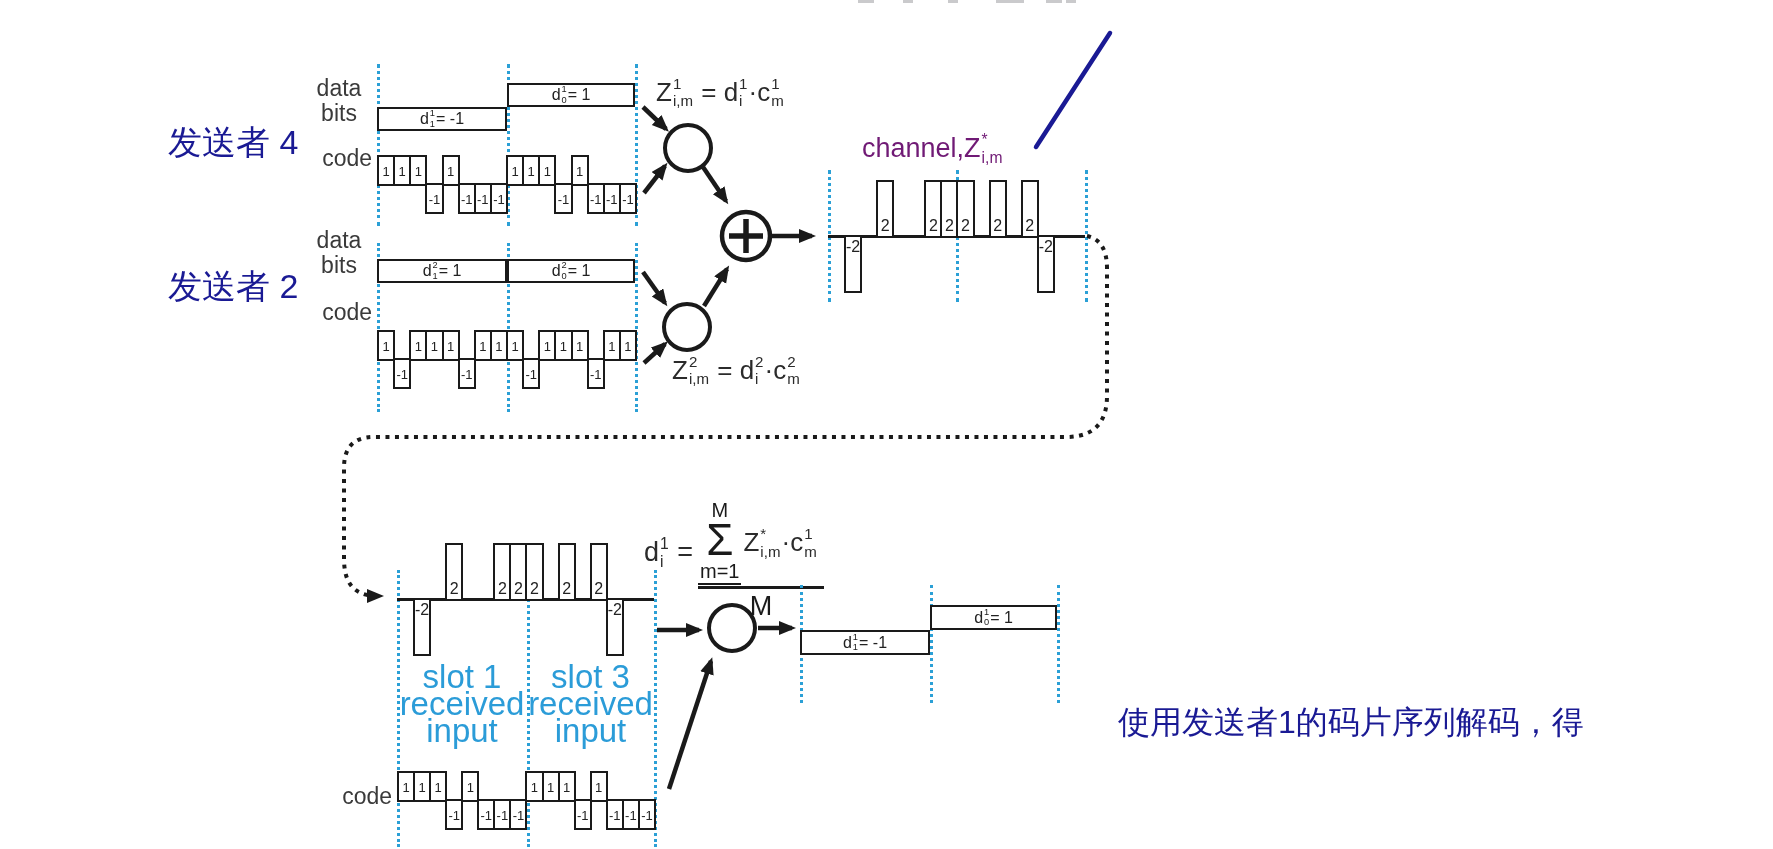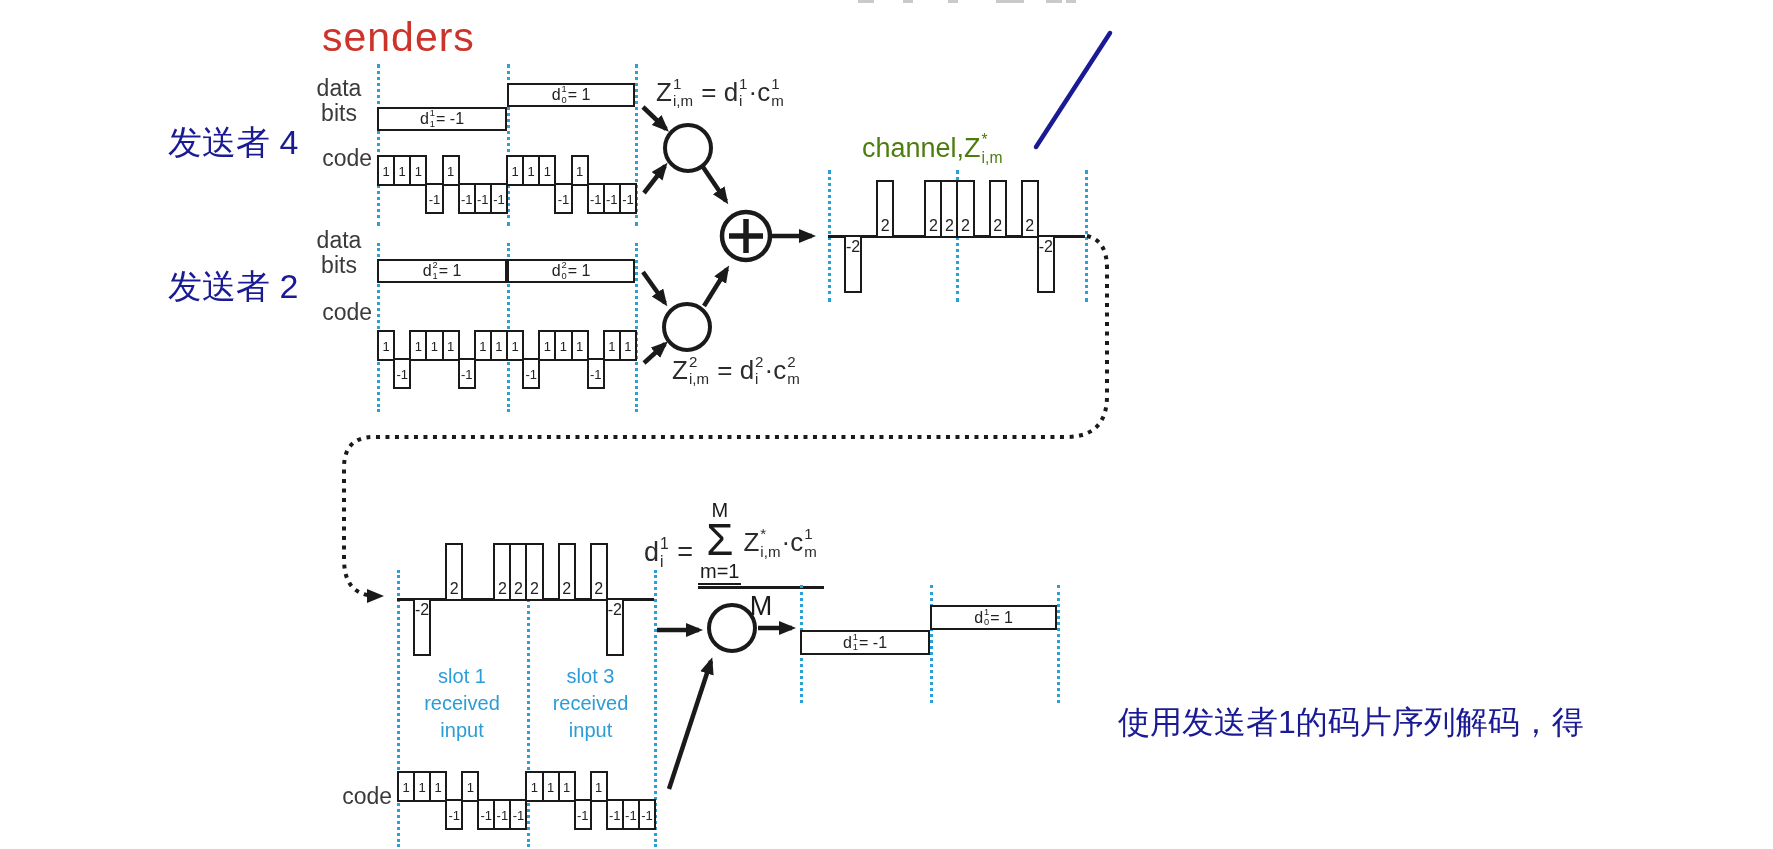--- a/index.html
+++ b/index.html
@@ -6,21 +6,21 @@
   .stage{position:relative;width:1773px;height:849px;background:#ffffff;overflow:hidden;
          font-family:"Liberation Sans","DejaVu Sans",sans-serif;color:#1a1a1a;}
   .abs{position:absolute;}
   
   .red-title{color:#cc342b;font-size:41px;letter-spacing:1px;}
   .navy{color:#1a1a94;}
   .sender-label{font-size:34px;font-weight:500;white-space:pre;}
   .note{font-size:34px;line-height:47px;font-weight:500;white-space:pre;}
   .note2{font-size:32px;line-height:48px;font-weight:500;white-space:pre;}
   .axis-label{color:#3a3a3a;font-size:23px;line-height:25px;text-align:center;}
-  .slot-label{color:#2b9cd8;font-size:20px;line-height:27px;text-align:center;}
+  .slot-label{color:#2b9cd8;font-size:33px;line-height:27px;text-align:center;}
   
   .formula{color:#2b2b2b;font-size:26px;white-space:pre;}
   .f27{font-size:27px;}
   .tok{display:inline-flex;align-items:center;}
   .tok .scripts{display:inline-flex;flex-direction:column;justify-content:space-between;
                 height:2.15em;font-size:.58em;line-height:1;margin:0 1px;}
   
   .frac .num{display:flex;align-items:center;}
   .sum-col{display:flex;flex-direction:column;align-items:center;color:#1a1a1a;}
   .sum-col .sum-upper{font-size:20px;line-height:20px;}
@@ -37,41 +37,40 @@
           display:flex;align-items:center;justify-content:center;z-index:2;font-size:16px;color:#222;}
   .guide{position:absolute;width:0;border-left:3px dotted #2ba0d6;z-index:0;}
   .remnant{position:absolute;top:0;height:3px;background:#b3b3b6;opacity:.7;}
   svg.overlay{position:absolute;left:0;top:0;z-index:3;pointer-events:none;}
 </style>
 </head>
 <body>
 
 <div class="stage" id="stage">
 
-  <div class="abs red-title" style="left:322px;top:14px;">senders</div>
   <div class="abs navy sender-label" style="left:168px;top:120px;">发送者 4</div>
   <div class="abs navy sender-label" style="left:168px;top:264px;">发送者 2</div>
 
   <div class="abs axis-label" style="left:306px;top:76px;width:66px;">
     <div>data</div>
     <div>bits</div>
   </div>
   <div class="abs axis-label" style="left:316px;top:146px;width:56px;text-align:right;">code</div>
 
   <div class="abs axis-label" style="left:306px;top:228px;width:66px;">
     <div>data</div>
     <div>bits</div>
   </div>
   <div class="abs axis-label" style="left:316px;top:300px;width:56px;text-align:right;">code</div>
 
   <div class="abs axis-label" style="left:330px;top:784px;width:62px;text-align:right;">code</div>
 
   <div class="abs formula" style="left:656px;top:76px;"><span class="tok"><span>Z</span><span class="scripts"><span>1</span><span>i,m</span></span></span><span> = </span><span class="tok"><span>d</span><span class="scripts"><span>1</span><span>i</span></span></span><span>·</span><span class="tok"><span>c</span><span class="scripts"><span>1</span><span>m</span></span></span></div>
   <div class="abs formula" style="left:672px;top:354px;"><span class="tok"><span>Z</span><span class="scripts"><span>2</span><span>i,m</span></span></span><span> = </span><span class="tok"><span>d</span><span class="scripts"><span>2</span><span>i</span></span></span><span>·</span><span class="tok"><span>c</span><span class="scripts"><span>2</span><span>m</span></span></span></div>
-  <div class="abs formula f27" style="left:862px;top:132px;color:#4d7c0f;"><span class="tok"><span>channel,Z</span><span class="scripts"><span>*</span><span>i,m</span></span></span></div>
+  <div class="abs formula f27" style="left:862px;top:132px;color:#701a75;"><span class="tok"><span>channel,Z</span><span class="scripts"><span>*</span><span>i,m</span></span></span></div>
 
   <div class="abs formula f27" style="left:644px;top:536px;"><span class="tok"><span>d</span><span class="scripts"><span>1</span><span>i</span></span></span><span> =</span></div>
   <div class="abs frac" style="left:698px;top:500px;width:126px;">
     <div class="num">
       <div class="sum-col">
         <span class="sum-upper">M</span>
         <span class="sigma">Σ</span>
         <span class="sum-lower">m=1</span>
       </div>
       <div class="formula" style="margin-left:2px;"><span class="tok"><span>Z</span><span class="scripts"><span>*</span><span>i,m</span></span></span><span>·</span><span class="tok"><span>c</span><span class="scripts"><span>1</span><span>m</span></span></span></div>

